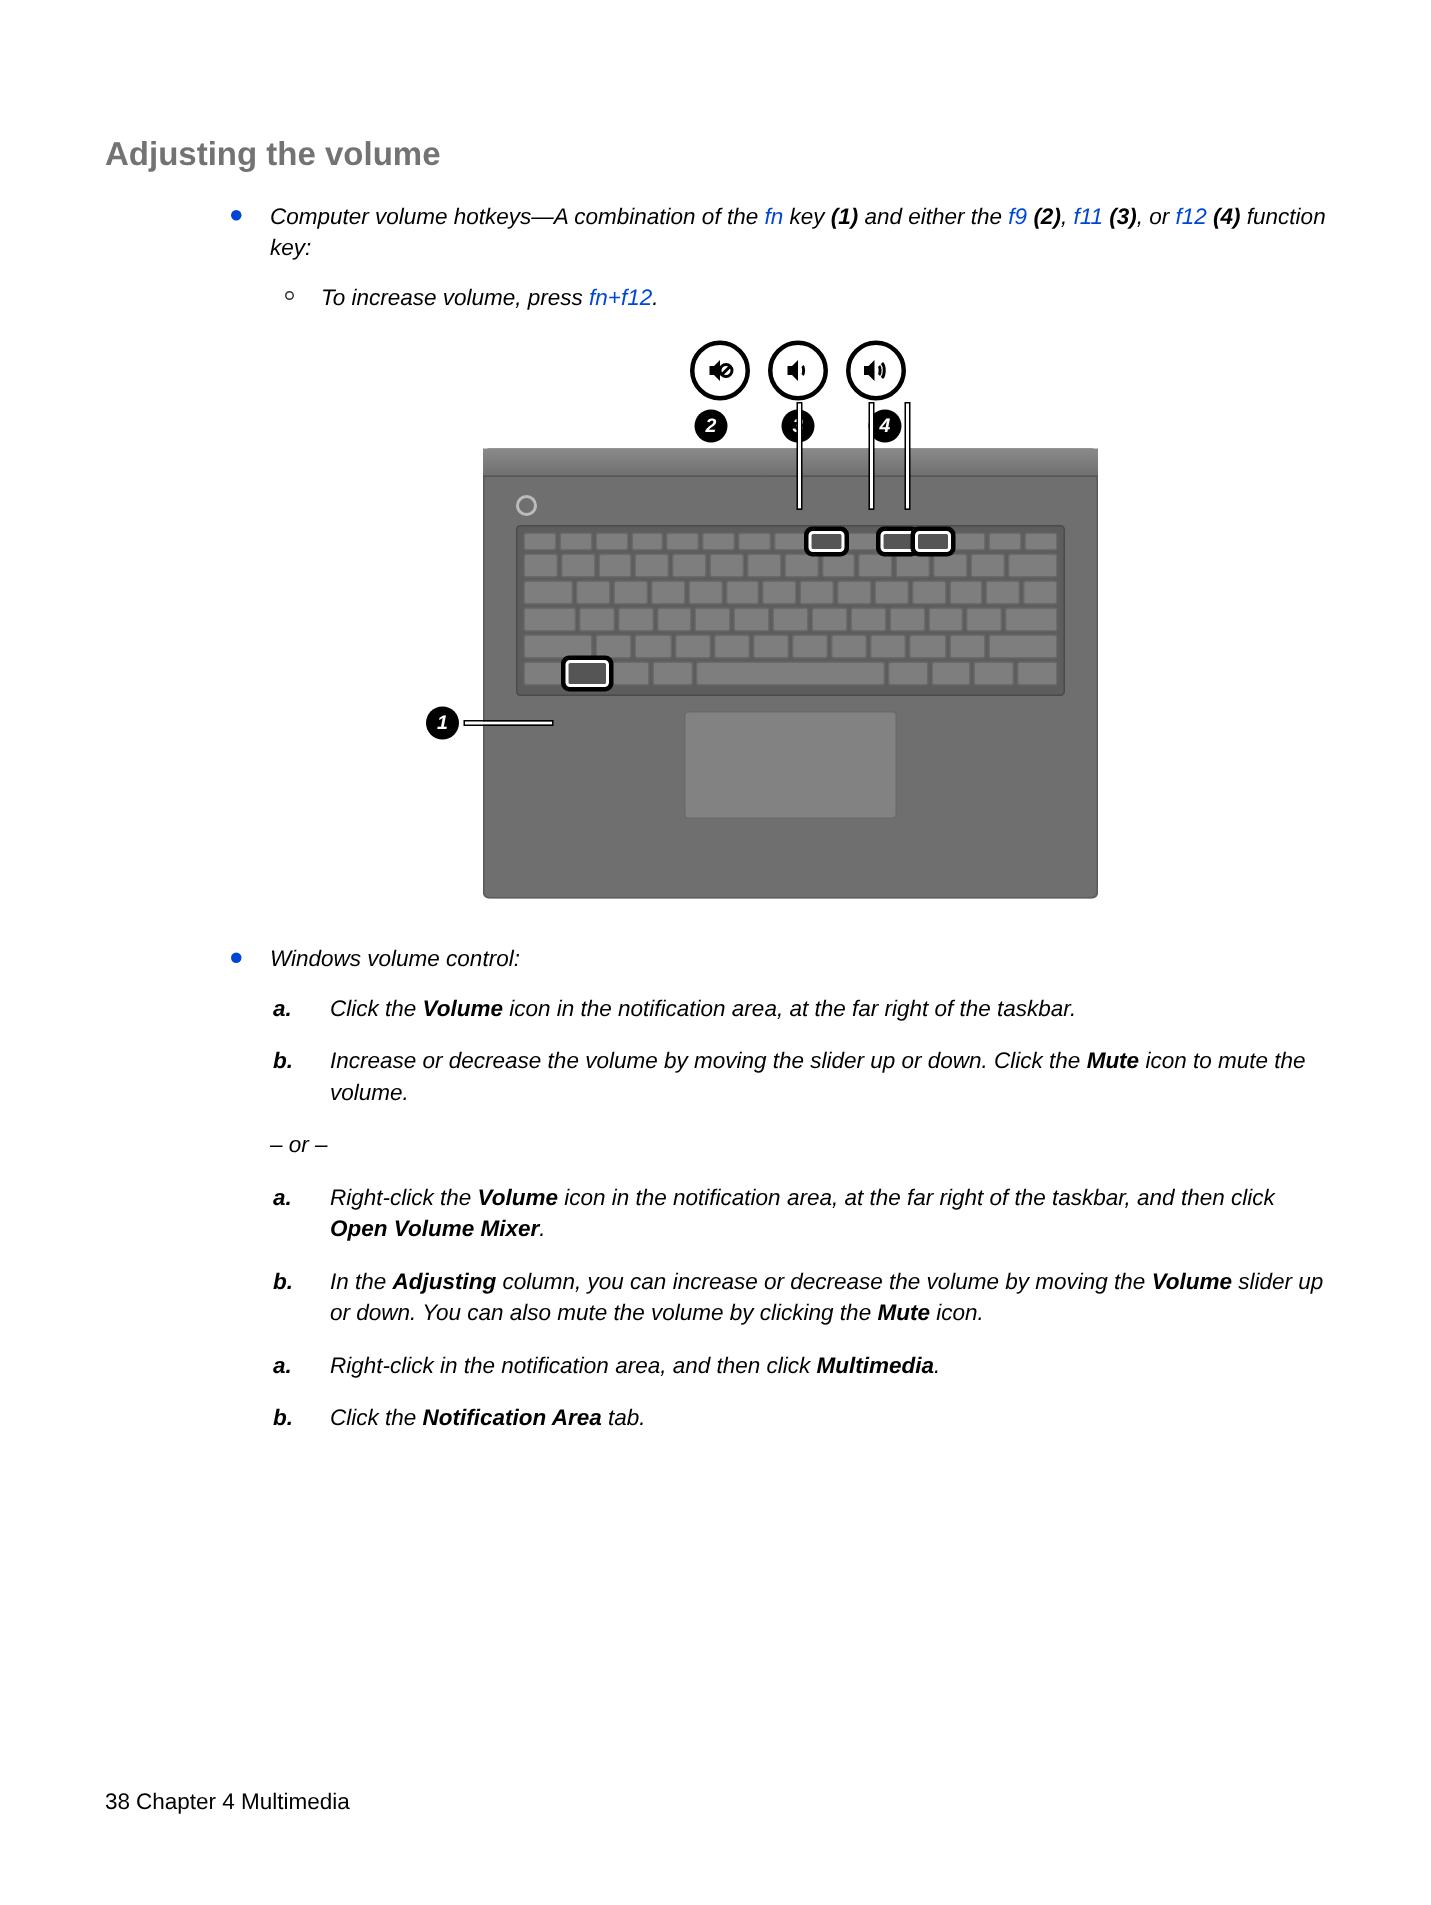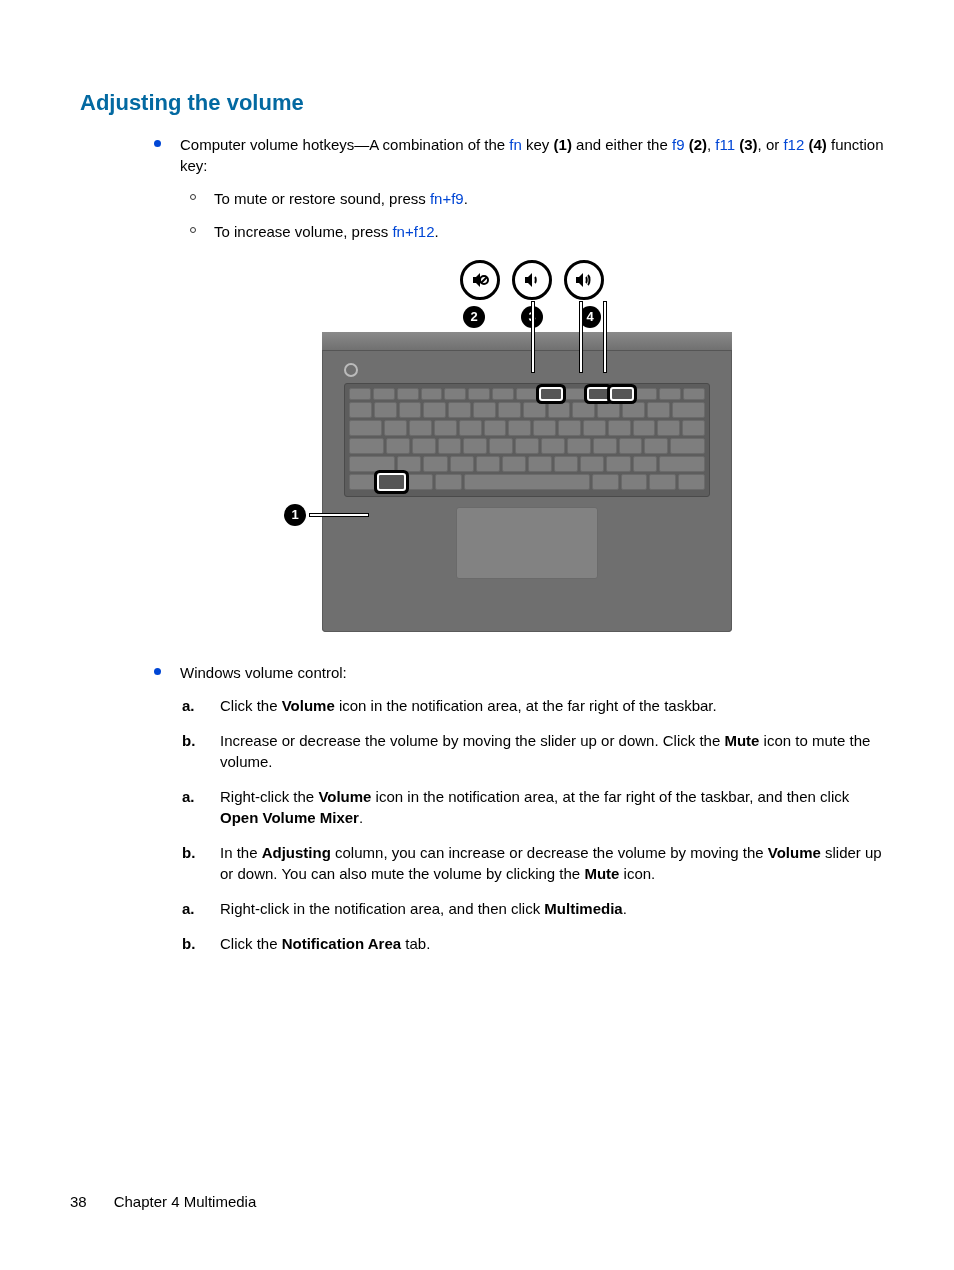--- a/index.html
+++ b/index.html
@@ -11,39 +11,40 @@
     background: #fff;
   }
   .page {
     width: 954px;
     height: 1270px;
     position: relative;
     box-sizing: border-box;
     padding: 90px 70px 0 70px;
   }
   h2.section-title {
-    color: #0369a1;
+    color: #737373;
     font-size: 22px;
     font-weight: bold;
-    margin: 0 0 18px 10px;
+    margin: 0 0 18px 0;
   }
   .body-indent {
     margin-left: 76px;
   }
   p { margin: 0 0 14px 0; line-height: 1.4; }
   ul.bullets {
     list-style: none;
     padding: 0;
     margin: 0;
   }
   ul.bullets > li {
     position: relative;
     padding-left: 34px;
     margin-bottom: 30px;
     line-height: 1.4;
+    font-style: italic;
   }
   ul.bullets > li::before {
     content: "";
     position: absolute;
     left: 8px;
     top: 6px;
     width: 7px;
     height: 7px;
     background: #0046d5;
     border-radius: 50%;
@@ -86,21 +87,21 @@
     font-weight: bold;
   }
   .link { color: #0046d5; }
   .or-sep { margin: 14px 0 14px 0; }
   .footer {
     position: absolute;
     bottom: 60px;
     left: 70px;
     font-size: 15px;
   }
-  .footer .pagenum { margin-right: 27px; text-align: center; }
+  .footer .pagenum { margin-right: 4px; text-align: center; }
 
   
   .illus-wrap {
     width: 420px;
     margin: 18px auto 30px auto;
   }
   .callout-row {
     display: flex;
     justify-content: center;
     gap: 12px;
@@ -213,21 +214,20 @@
   <h2 class="section-title">Adjusting the volume</h2>
 
   <div class="body-indent">
 
     <ul class="bullets">
       <li>
         <span>Computer volume hotkeys—A combination of the </span><span class="link">fn</span><span> key </span><b>(1)</b><span> and either the </span><span class="link">f9</span><b> (2)</b><span>, </span><span class="link">f11</span><b> (3)</b><span>, or </span><span class="link">f12</span>
         <b>(4)</b><span> function key:</span>
 
         <ul class="sub">
-          <li><span>To mute or restore sound, press </span><span class="link">fn+f9</span><span>.</span></li>
           <li><span>To increase volume, press </span><span class="link">fn+f12</span><span>.</span></li>
         </ul>
 
         
         <div class="illus-wrap">
           <div class="callout-row">
             <div class="speaker-icon">
               <svg width="20" height="20" viewBox="0 0 20 20">
                   <path d="M3 7h3l4-4v14l-4-4H3z" fill="#000"></path>
                   <circle cx="14" cy="10" r="4" fill="none" stroke="#000" stroke-width="2"></circle>
@@ -365,20 +365,21 @@
       </li>
 
       <li>
         <span>Windows volume control:</span>
 
         <ol class="letters">
           <li><span class="marker">a.</span><span>Click the </span><b>Volume</b><span> icon in the notification area, at the far right of the taskbar.</span></li>
           <li><span class="marker">b.</span><span>Increase or decrease the volume by moving the slider up or down. Click the </span><b>Mute</b><span> icon to mute the volume.</span></li>
         </ol>
 
+        <p class="or-sep">– or –</p>
 
         <ol class="letters">
           <li><span class="marker">a.</span><span>Right-click the </span><b>Volume</b><span> icon in the notification area, at the far right of the taskbar, and then click </span><b>Open Volume Mixer</b><span>.</span></li>
           <li><span class="marker">b.</span><span>In the </span><b>Adjusting</b><span> column, you can increase or decrease the volume by moving the </span><b>Volume</b><span> slider up or down. You can also mute the volume by clicking the </span><b>Mute</b><span> icon.</span></li>
         </ol>
 
 
         <ol class="letters">
           <li><span class="marker">a.</span><span>Right-click in the notification area, and then click </span><b>Multimedia</b><span>.</span></li>
           <li><span class="marker">b.</span><span>Click the </span><b>Notification Area</b><span> tab.</span></li>

